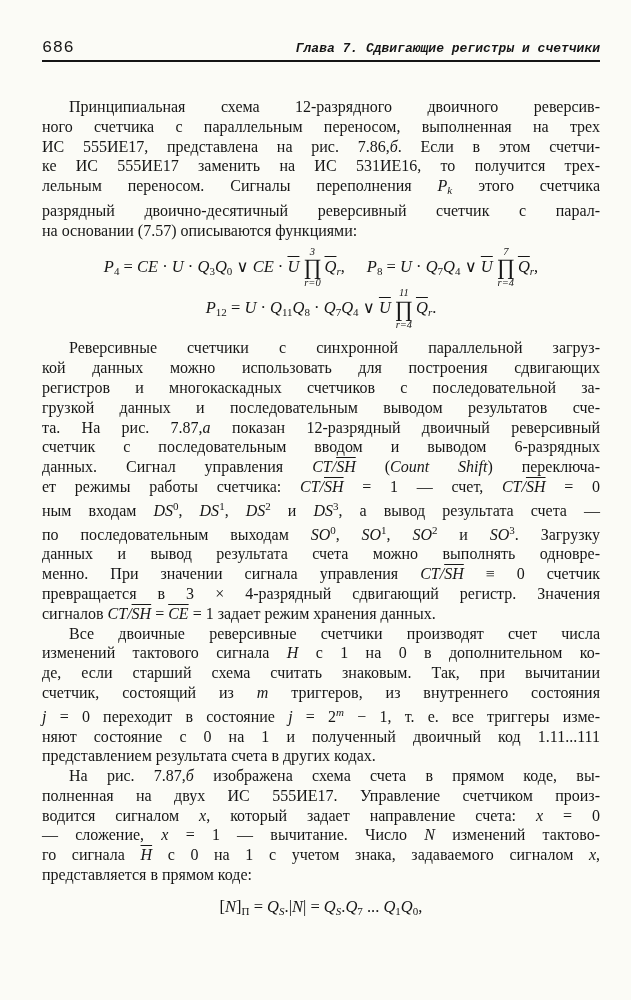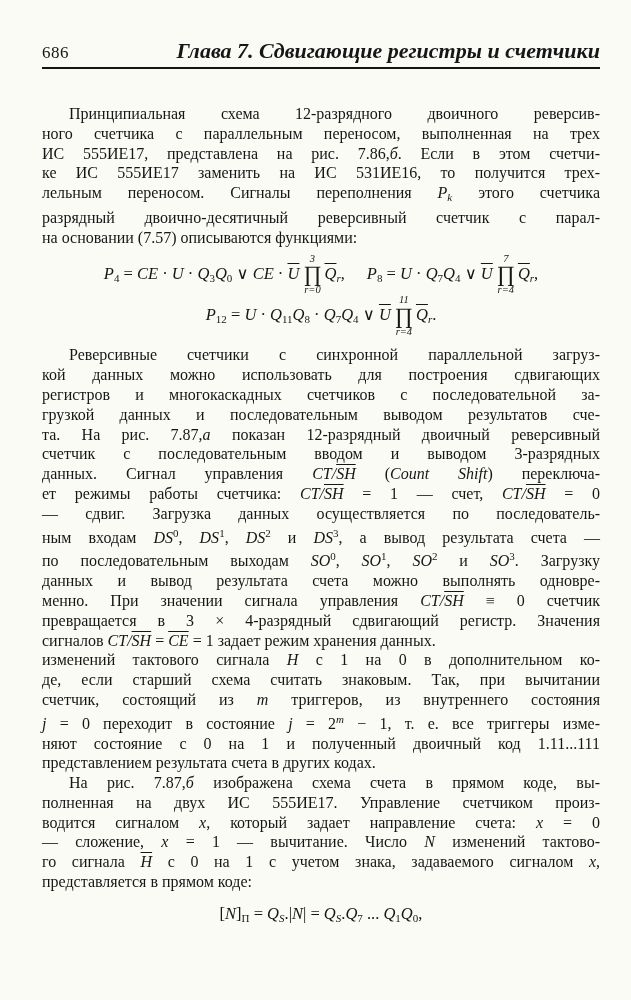--- a/index.html
+++ b/index.html
@@ -8,23 +8,24 @@
     background:#fbfbf6;
     color:#161616;
     font-family:"Liberation Serif","DejaVu Serif",serif;
     overflow:hidden;
   }
   .page{padding:38px 31px 0 42px;}
   .hdr{
     display:flex;justify-content:space-between;align-items:baseline;
     border-bottom:2px solid #151515;
     padding-bottom:3px;
+    font-family:Liberation Mono, monospace;
   }
   .pgnum{font-size:17px;letter-spacing:0.5px;}
-  .chap{font-size:22px;font-weight:bold;font-style:italic;}
+  .chap{font-size:13px;font-weight:bold;font-style:italic;}
   .content{margin-top:35px;font-size:16px;line-height:19.8px;font-family:Liberation Serif, serif;}
   .ln{text-align:justify;text-align-last:justify;}
   .ln.first{text-indent:27px;}
   .ln.last{text-align-last:left;}
   .i{font-style:italic;}
   .ov{font-style:italic;text-decoration:overline;}
   .sub{font-style:italic;font-size:11px;vertical-align:-3px;}
   .subr{font-size:11px;vertical-align:-3px;}
   .sup{font-style:italic;font-size:11px;vertical-align:6px;}
   .supr{font-size:11px;vertical-align:6px;}
@@ -77,33 +78,33 @@
             <span class="plim">r=4</span>
           </span><span class="ov">Q</span><span class="sub">r</span>.</div>
     </div>
 
     <div>
       <div class="ln first">Реверсивные счетчики с синхронной параллельной загруз-</div>
       <div class="ln">кой данных можно использовать для построения сдвигающих</div>
       <div class="ln">регистров и многокаскадных счетчиков с последовательной за-</div>
       <div class="ln">грузкой данных и последовательным выводом результатов сче-</div>
       <div class="ln">та. На рис. 7.87,<span class="i">а</span> показан 12-разрядный двоичный реверсивный</div>
-      <div class="ln">счетчик с последовательным вводом и выводом 3-разрядных</div>
+      <div class="ln">счетчик с последовательным вводом и выводом 6-разрядных</div>
       <div class="ln">данных. Сигнал управления <span class="i">CT/</span><span class="ov">SH</span> (<span class="i">Count Shift</span>) переключа-</div>
       <div class="ln">ет режимы работы счетчика: <span class="i">CT/</span><span class="ov">SH</span> = 1 — счет, <span class="i">CT/</span><span class="ov">SH</span> = 0</div>
-      <div class="ln">— сдвиг. Загрузка данных осуществляется по последователь-</div>
       <div class="ln">ным входам <span class="i">DS</span><span class="supr">0</span>, <span class="i">DS</span><span class="supr">1</span>, <span class="i">DS</span><span class="supr">2</span> и <span class="i">DS</span><span class="supr">3</span>, а вывод результата счета —</div>
       <div class="ln">по последовательным выходам <span class="i">SO</span><span class="supr">0</span>, <span class="i">SO</span><span class="supr">1</span>, <span class="i">SO</span><span class="supr">2</span> и <span class="i">SO</span><span class="supr">3</span>. Загрузку</div>
       <div class="ln">данных и вывод результата счета можно выполнять одновре-</div>
       <div class="ln">менно. При значении сигнала управления <span class="i">CT/</span><span class="ov">SH</span> ≡ 0 счетчик</div>
       <div class="ln">превращается в 3 × 4-разрядный сдвигающий регистр. Значения</div>
       <div class="ln last">сигналов <span class="i">CT/</span><span class="ov">SH</span> = <span class="ov">CE</span> = 1 задает режим хранения данных.</div>
     </div>
 
     <div>
+      <div class="ln first">Все двоичные реверсивные счетчики производят счет числа</div>
       <div class="ln">изменений тактового сигнала <span class="i">H</span> с 1 на 0 в дополнительном ко-</div>
       <div class="ln">де, если старший схема считать знаковым. Так, при вычитании</div>
       <div class="ln">счетчик, состоящий из <span class="i">m</span> триггеров, из внутреннего состояния</div>
       <div class="ln"><span class="i">j</span> = 0 переходит в состояние <span class="i">j</span> = 2<span class="sup">m</span> − 1, т. е. все триггеры изме-</div>
       <div class="ln">няют состояние с 0 на 1 и полученный двоичный код 1.11...111</div>
       <div class="ln last">представлением результата счета в других кодах.</div>
     </div>
 
     <div>
       <div class="ln first">На рис. 7.87,<span class="i">б</span> изображена схема счета в прямом коде, вы-</div>

